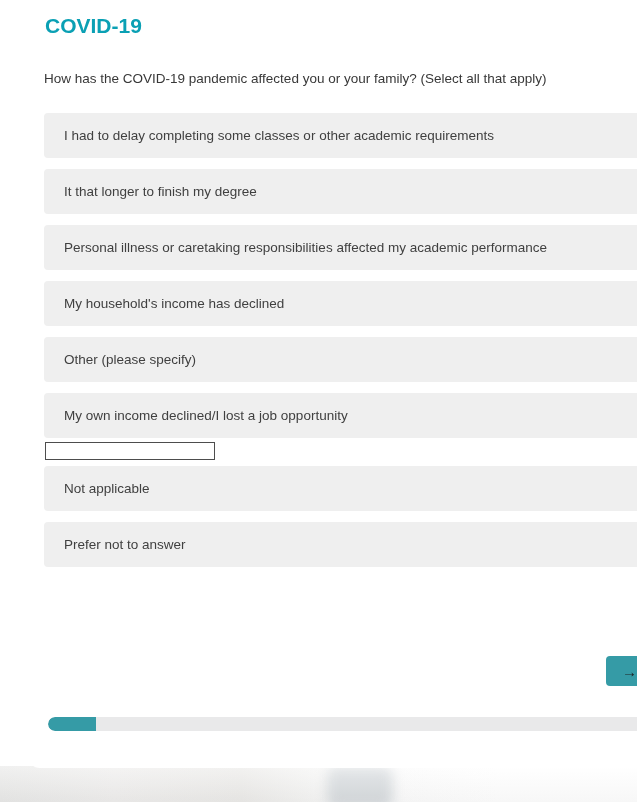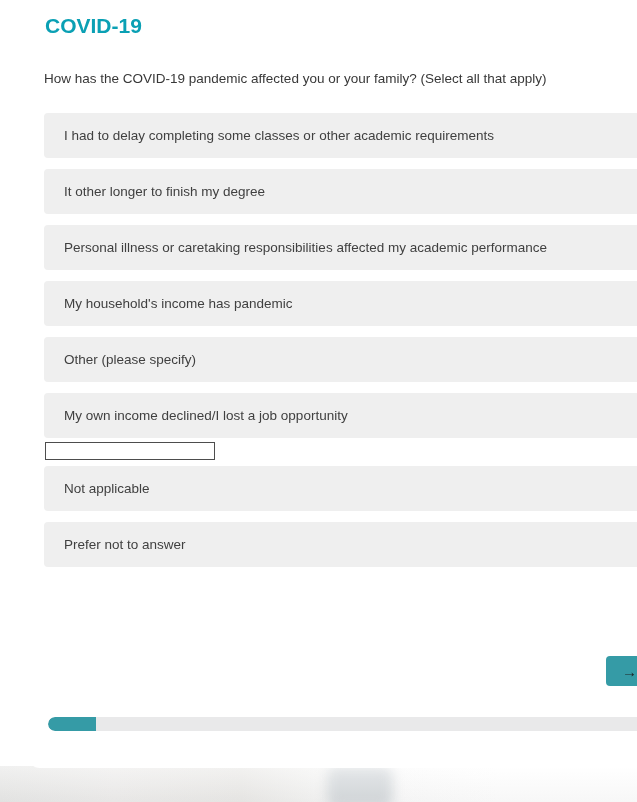--- a/index.html
+++ b/index.html
@@ -160,27 +160,27 @@
 
     <div class="survey-title">COVID-19</div>
 
     <div class="question-text">How has the COVID-19 pandemic affected you or your family? (Select all that apply)</div>
 
     <div class="options-list">
         <div class="option">
     <span class="option-label">I had to delay completing some classes or other academic requirements</span>
   </div>
         <div class="option">
-    <span class="option-label">It other longer to finish my degree</span>
+    <span class="option-label">It that longer to finish my degree</span>
   </div>
         <div class="option">
     <span class="option-label">Personal illness or caretaking responsibilities affected my academic performance</span>
   </div>
         <div class="option">
-    <span class="option-label">My household's income has pandemic</span>
+    <span class="option-label">My household's income has declined</span>
   </div>
         <div class="option">
     <span class="option-label">Other (please specify)</span>
   </div>
         <div class="option">
     <span class="option-label">My own income declined/I lost a job opportunity</span>
   </div>
         <input class="other-input" type="text" placeholder="" style="">
         <div class="option">
     <span class="option-label">Not applicable</span>

